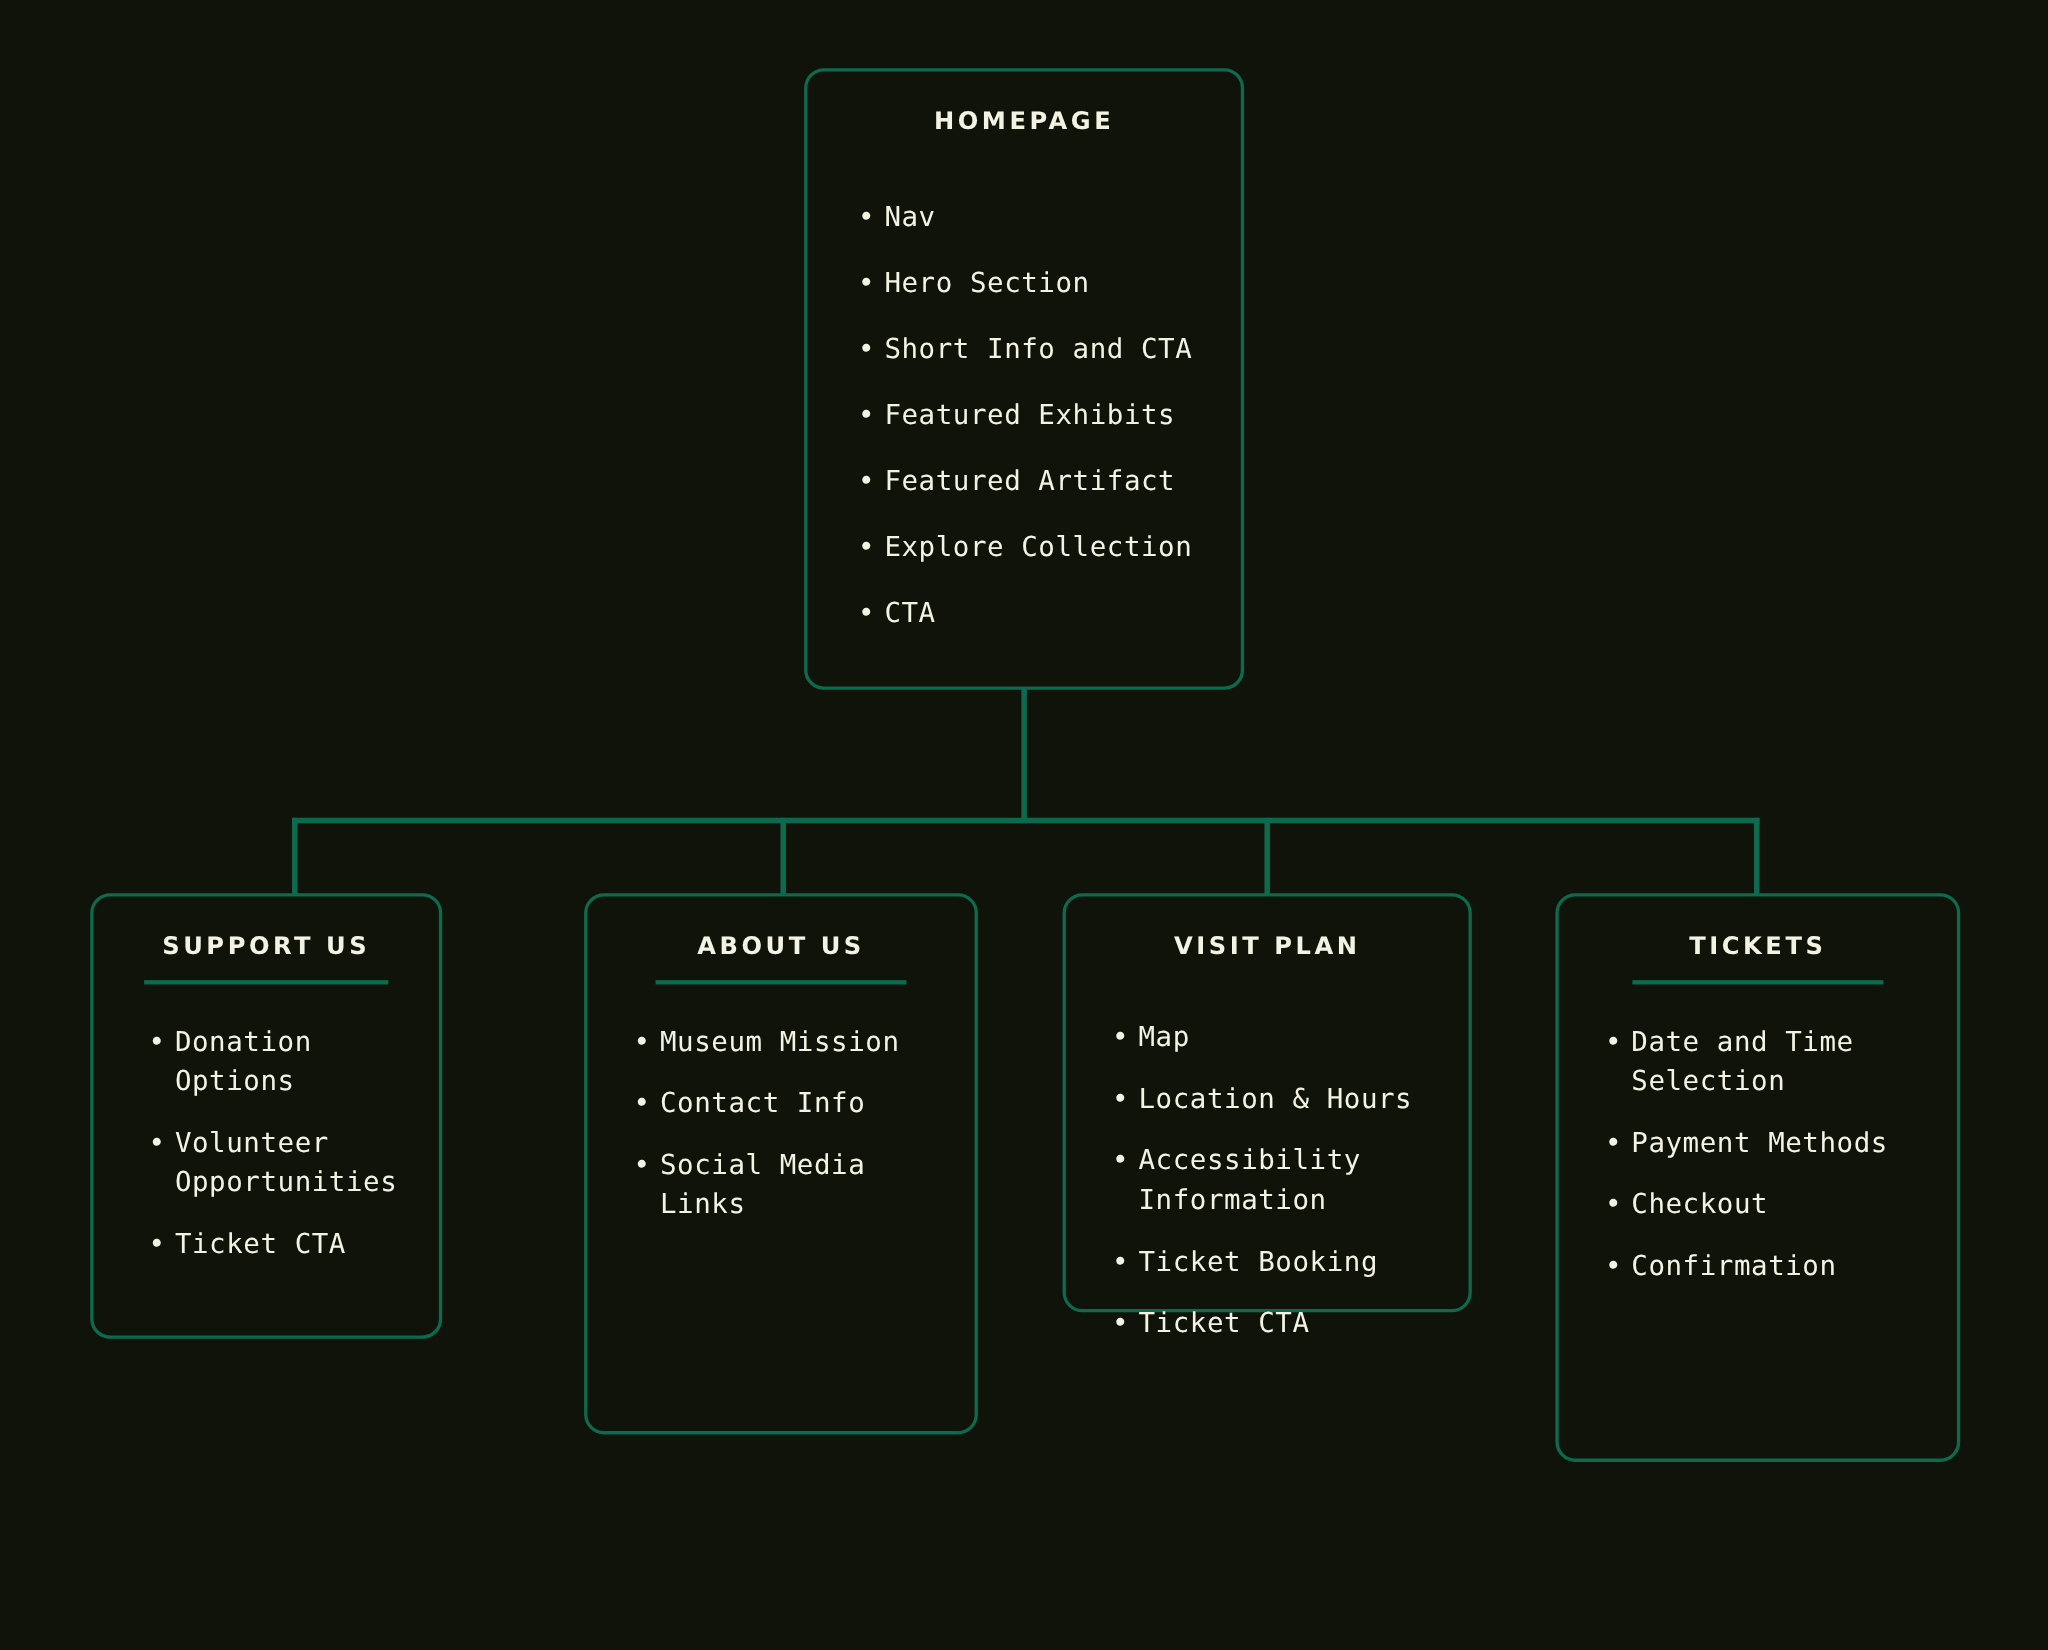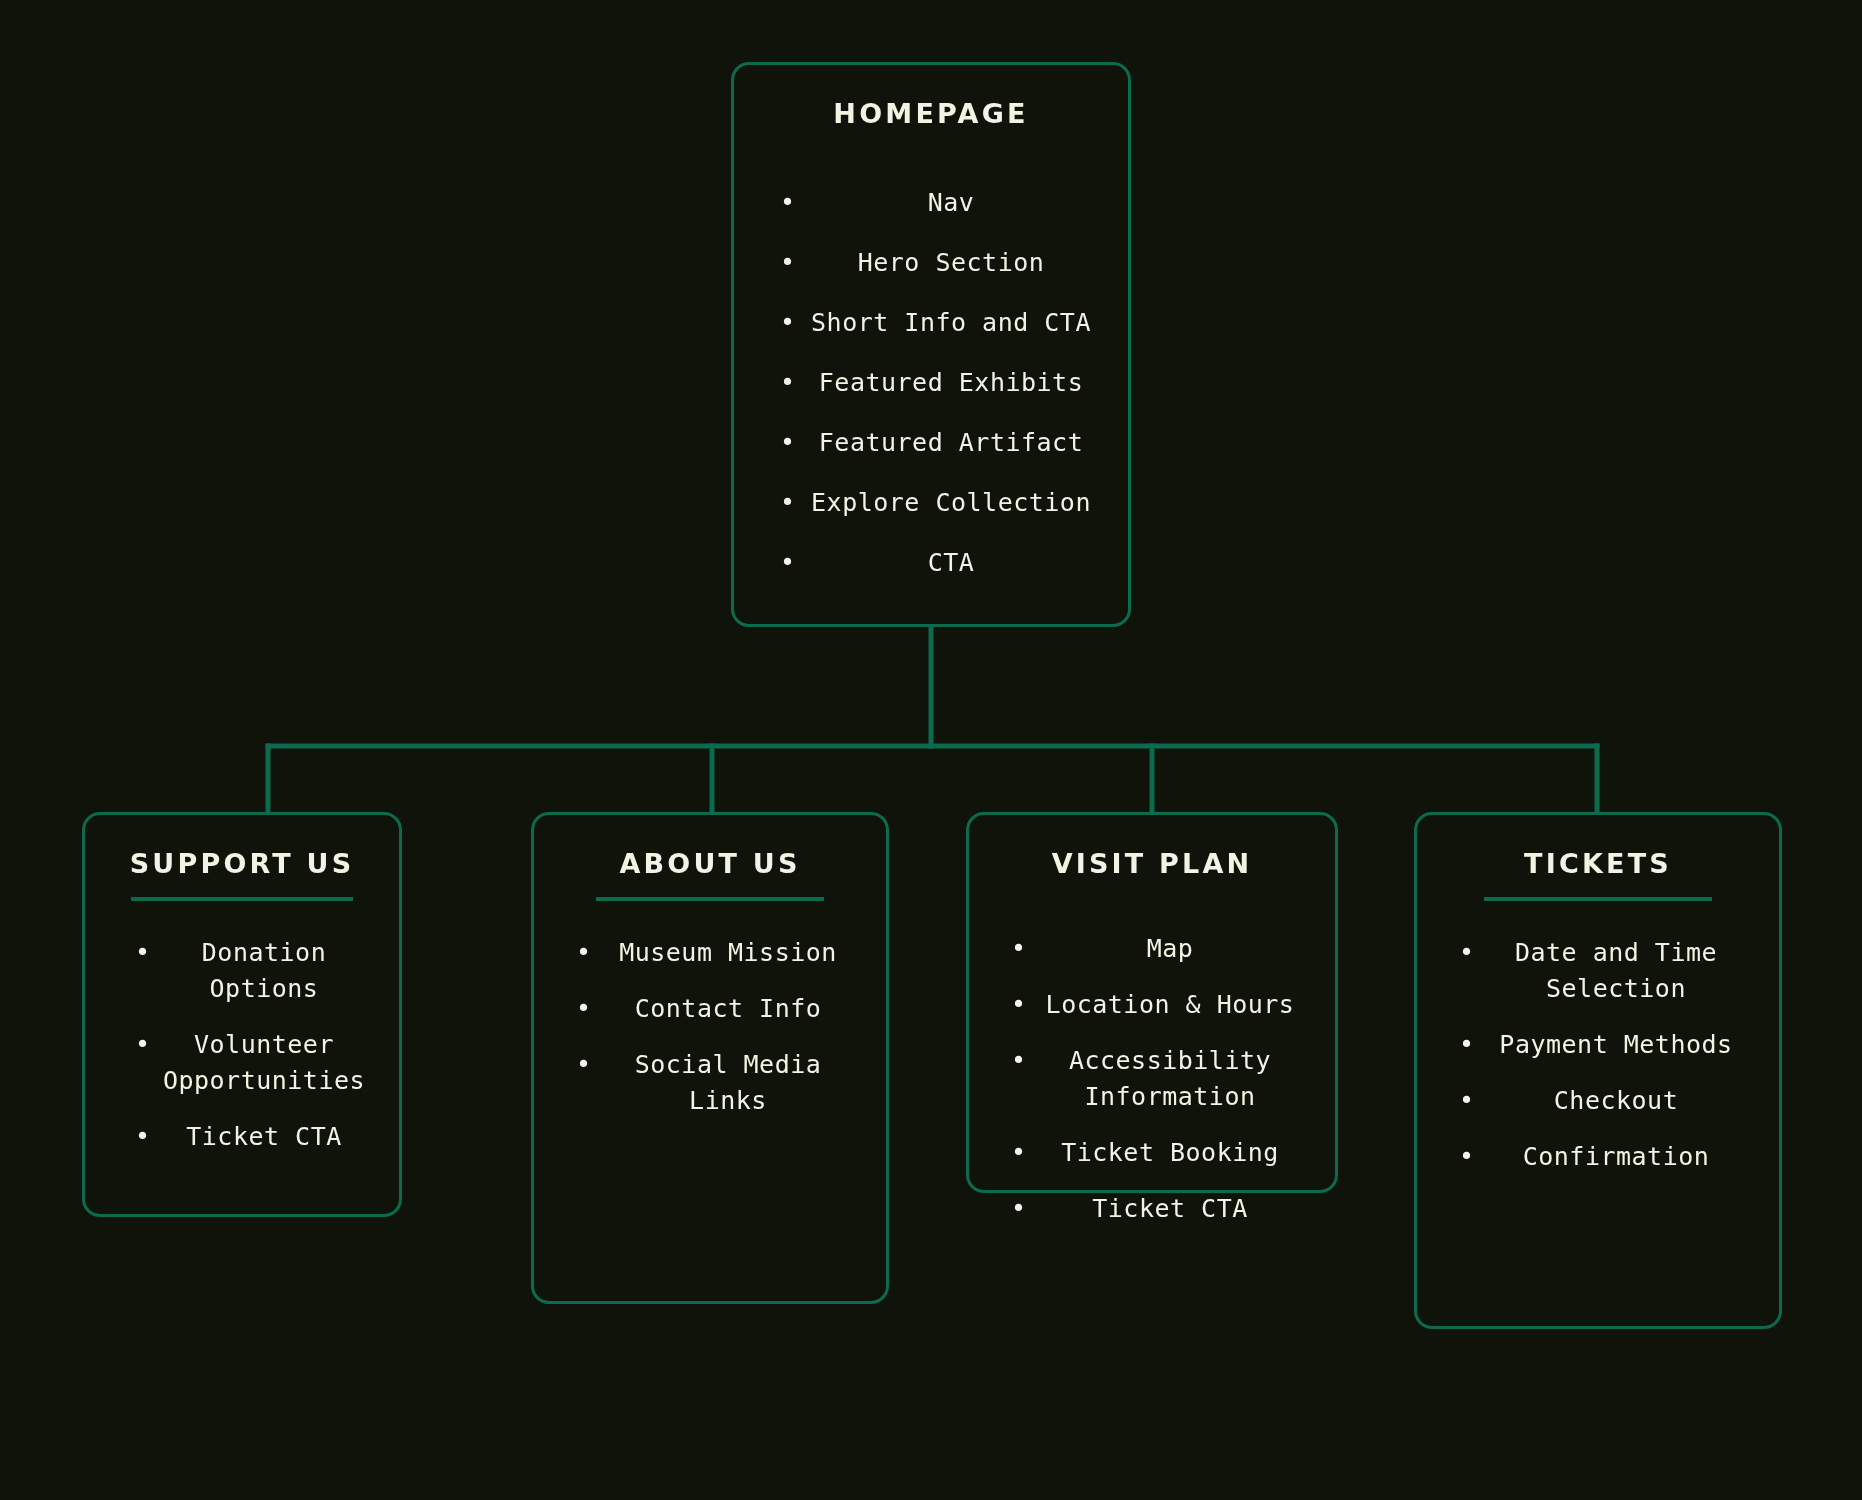--- a/index.html
+++ b/index.html
@@ -38,37 +38,36 @@
     padding: 34px 30px 30px 30px;
     display: flex;
     flex-direction: column;
   }
 
   .node-title {
     text-align: center;
     color: #f2f3e2;
     font-family: "DejaVu Sans", "Liberation Sans", sans-serif;
     font-weight: bold;
-    font-size: 27px;
+    font-size: 22px;
     letter-spacing: 3.2px;
     line-height: 1.1;
     white-space: nowrap;
   }
 
   .node-rule {
     height: 4px;
     background: #0c6b4f;
     margin: 18px auto 0 auto;
     width: 72%;
   }
 
   .node-list {
     list-style: none;
     margin-top: 34px;
-    text-align: center;
   }
 
   .node-list li {
     position: relative;
     color: #f2f3e2;
     font-size: 25px;
     line-height: 1.44;
     padding-left: 26px;
     margin-bottom: 20px;
     letter-spacing: 0.5px;

